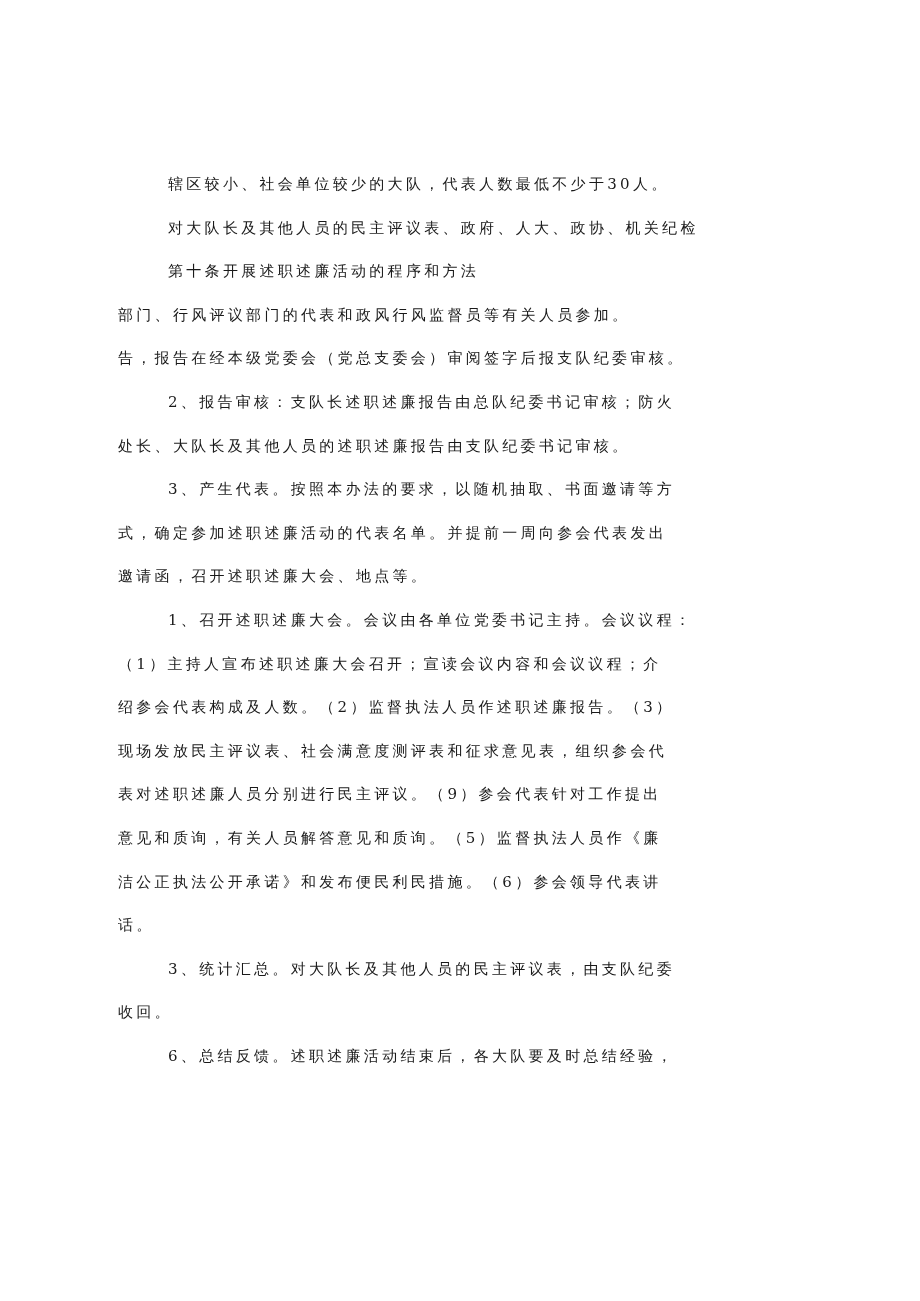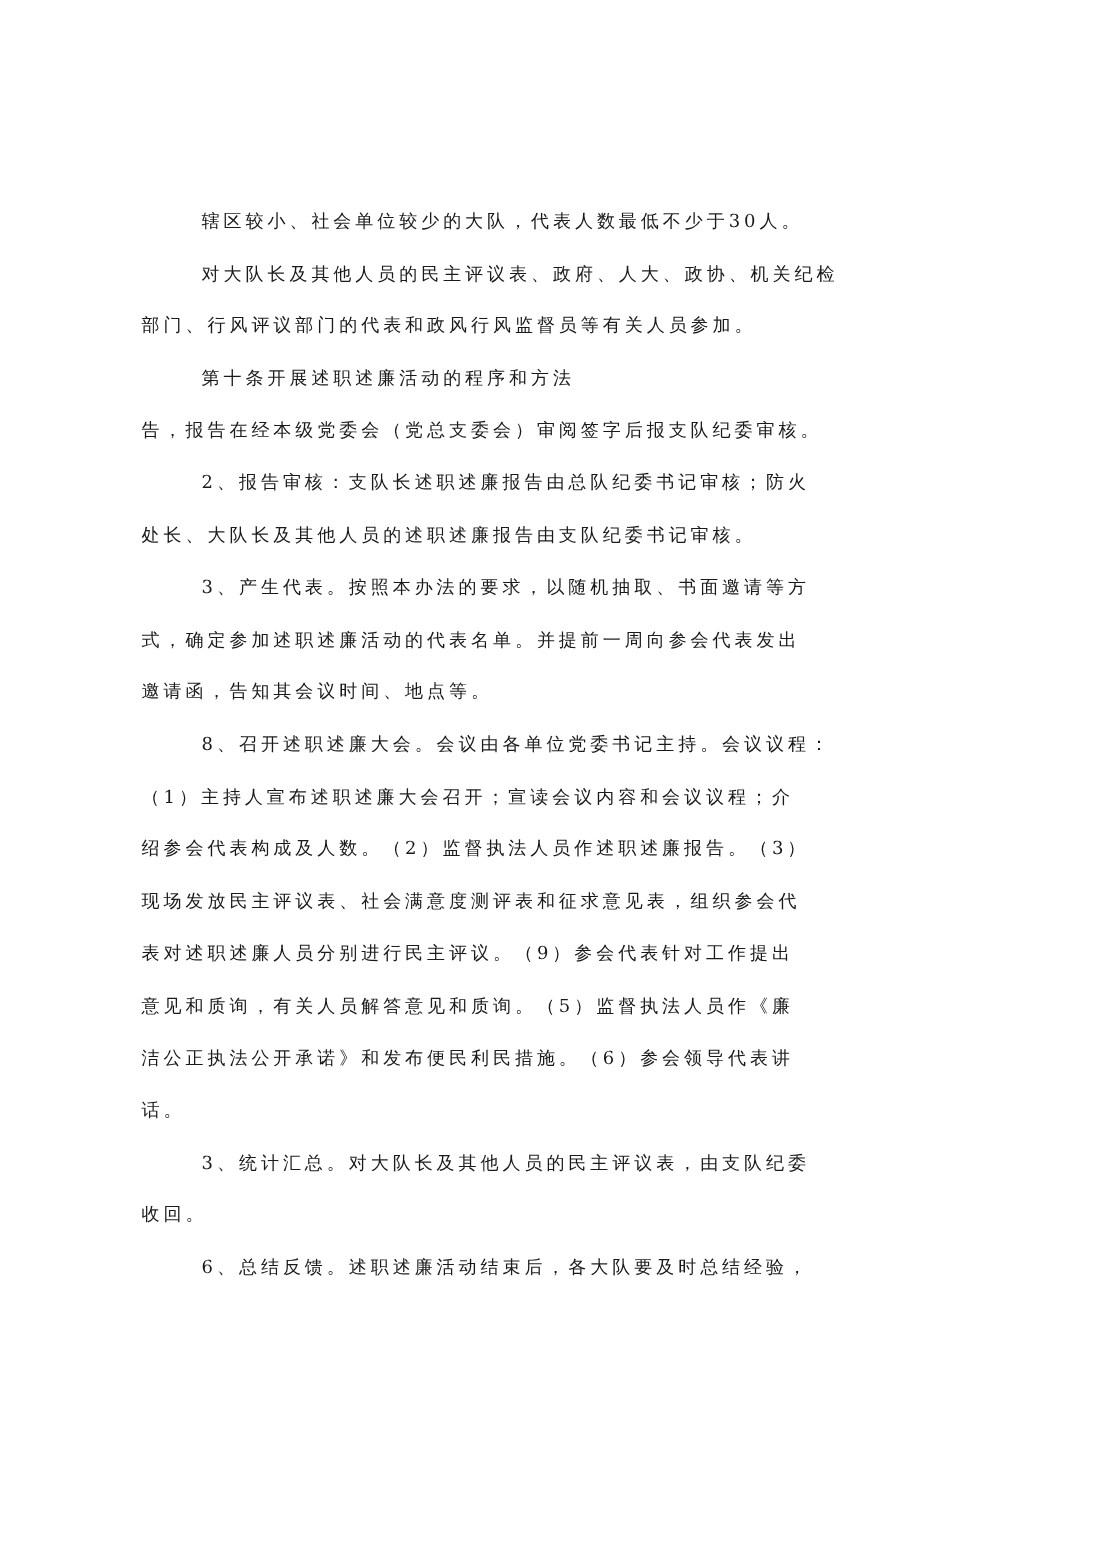--- a/index.html
+++ b/index.html
@@ -20,29 +20,29 @@
   }
   .line.indent { padding-left: 50px; }
 </style>
 </head>
 <body>
 
 <div class="page">
   <div class="text-body">
     <div class="line indent">辖区较小、社会单位较少的大队，代表人数最低不少于30人。</div>
     <div class="line indent">对大队长及其他人员的民主评议表、政府、人大、政协、机关纪检</div>
+    <div class="line indent">第十条开展述职述廉活动的程序和方法</div>
     <div class="line">部门、行风评议部门的代表和政风行风监督员等有关人员参加。</div>
-    <div class="line indent">第十条开展述职述廉活动的程序和方法</div>
     <div class="line">告，报告在经本级党委会（党总支委会）审阅签字后报支队纪委审核。</div>
     <div class="line indent">2、报告审核：支队长述职述廉报告由总队纪委书记审核；防火</div>
     <div class="line">处长、大队长及其他人员的述职述廉报告由支队纪委书记审核。</div>
     <div class="line indent">3、产生代表。按照本办法的要求，以随机抽取、书面邀请等方</div>
     <div class="line">式，确定参加述职述廉活动的代表名单。并提前一周向参会代表发出</div>
-    <div class="line">邀请函，告知其会议时间、地点等。</div>
-    <div class="line indent">8、召开述职述廉大会。会议由各单位党委书记主持。会议议程：</div>
+    <div class="line">邀请函，召开述职述廉大会、地点等。</div>
+    <div class="line indent">1、召开述职述廉大会。会议由各单位党委书记主持。会议议程：</div>
     <div class="line">（1）主持人宣布述职述廉大会召开；宣读会议内容和会议议程；介</div>
     <div class="line">绍参会代表构成及人数。（2）监督执法人员作述职述廉报告。（3）</div>
     <div class="line">现场发放民主评议表、社会满意度测评表和征求意见表，组织参会代</div>
     <div class="line">表对述职述廉人员分别进行民主评议。（9）参会代表针对工作提出</div>
     <div class="line">意见和质询，有关人员解答意见和质询。（5）监督执法人员作《廉</div>
     <div class="line">洁公正执法公开承诺》和发布便民利民措施。（6）参会领导代表讲</div>
     <div class="line">话。</div>
     <div class="line indent">3、统计汇总。对大队长及其他人员的民主评议表，由支队纪委</div>
     <div class="line">收回。</div>
     <div class="line indent">6、总结反馈。述职述廉活动结束后，各大队要及时总结经验，</div>

